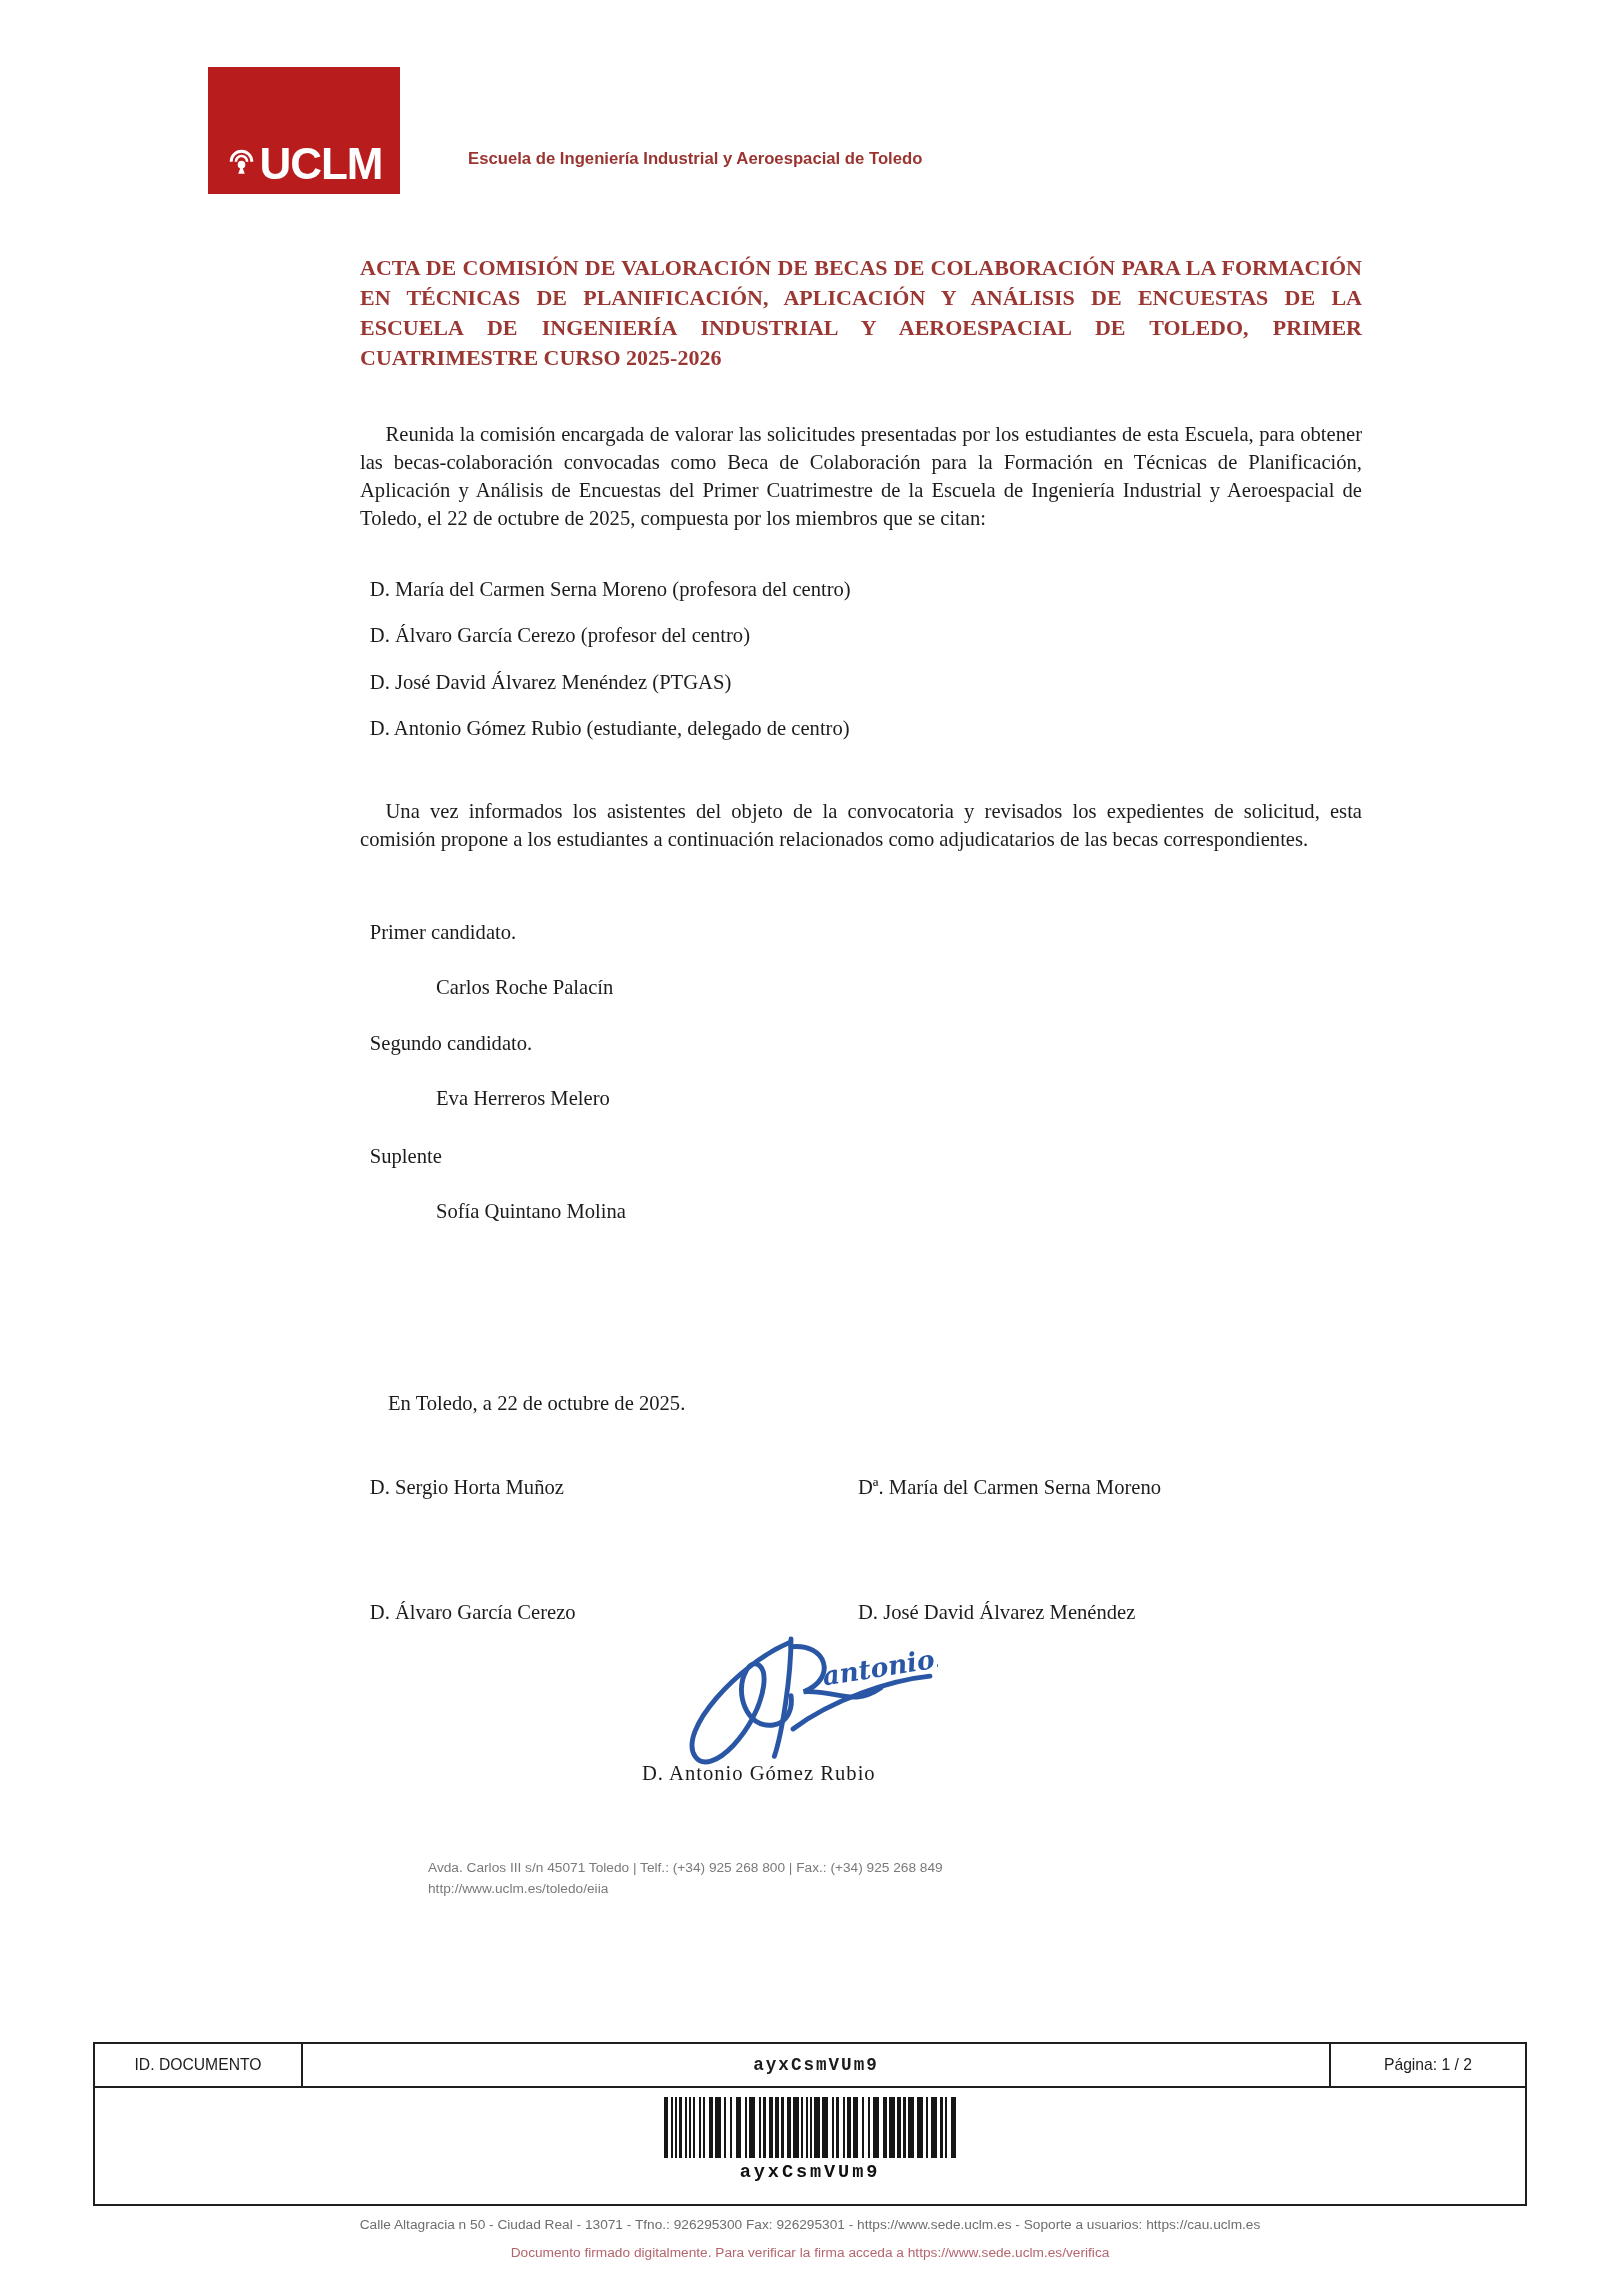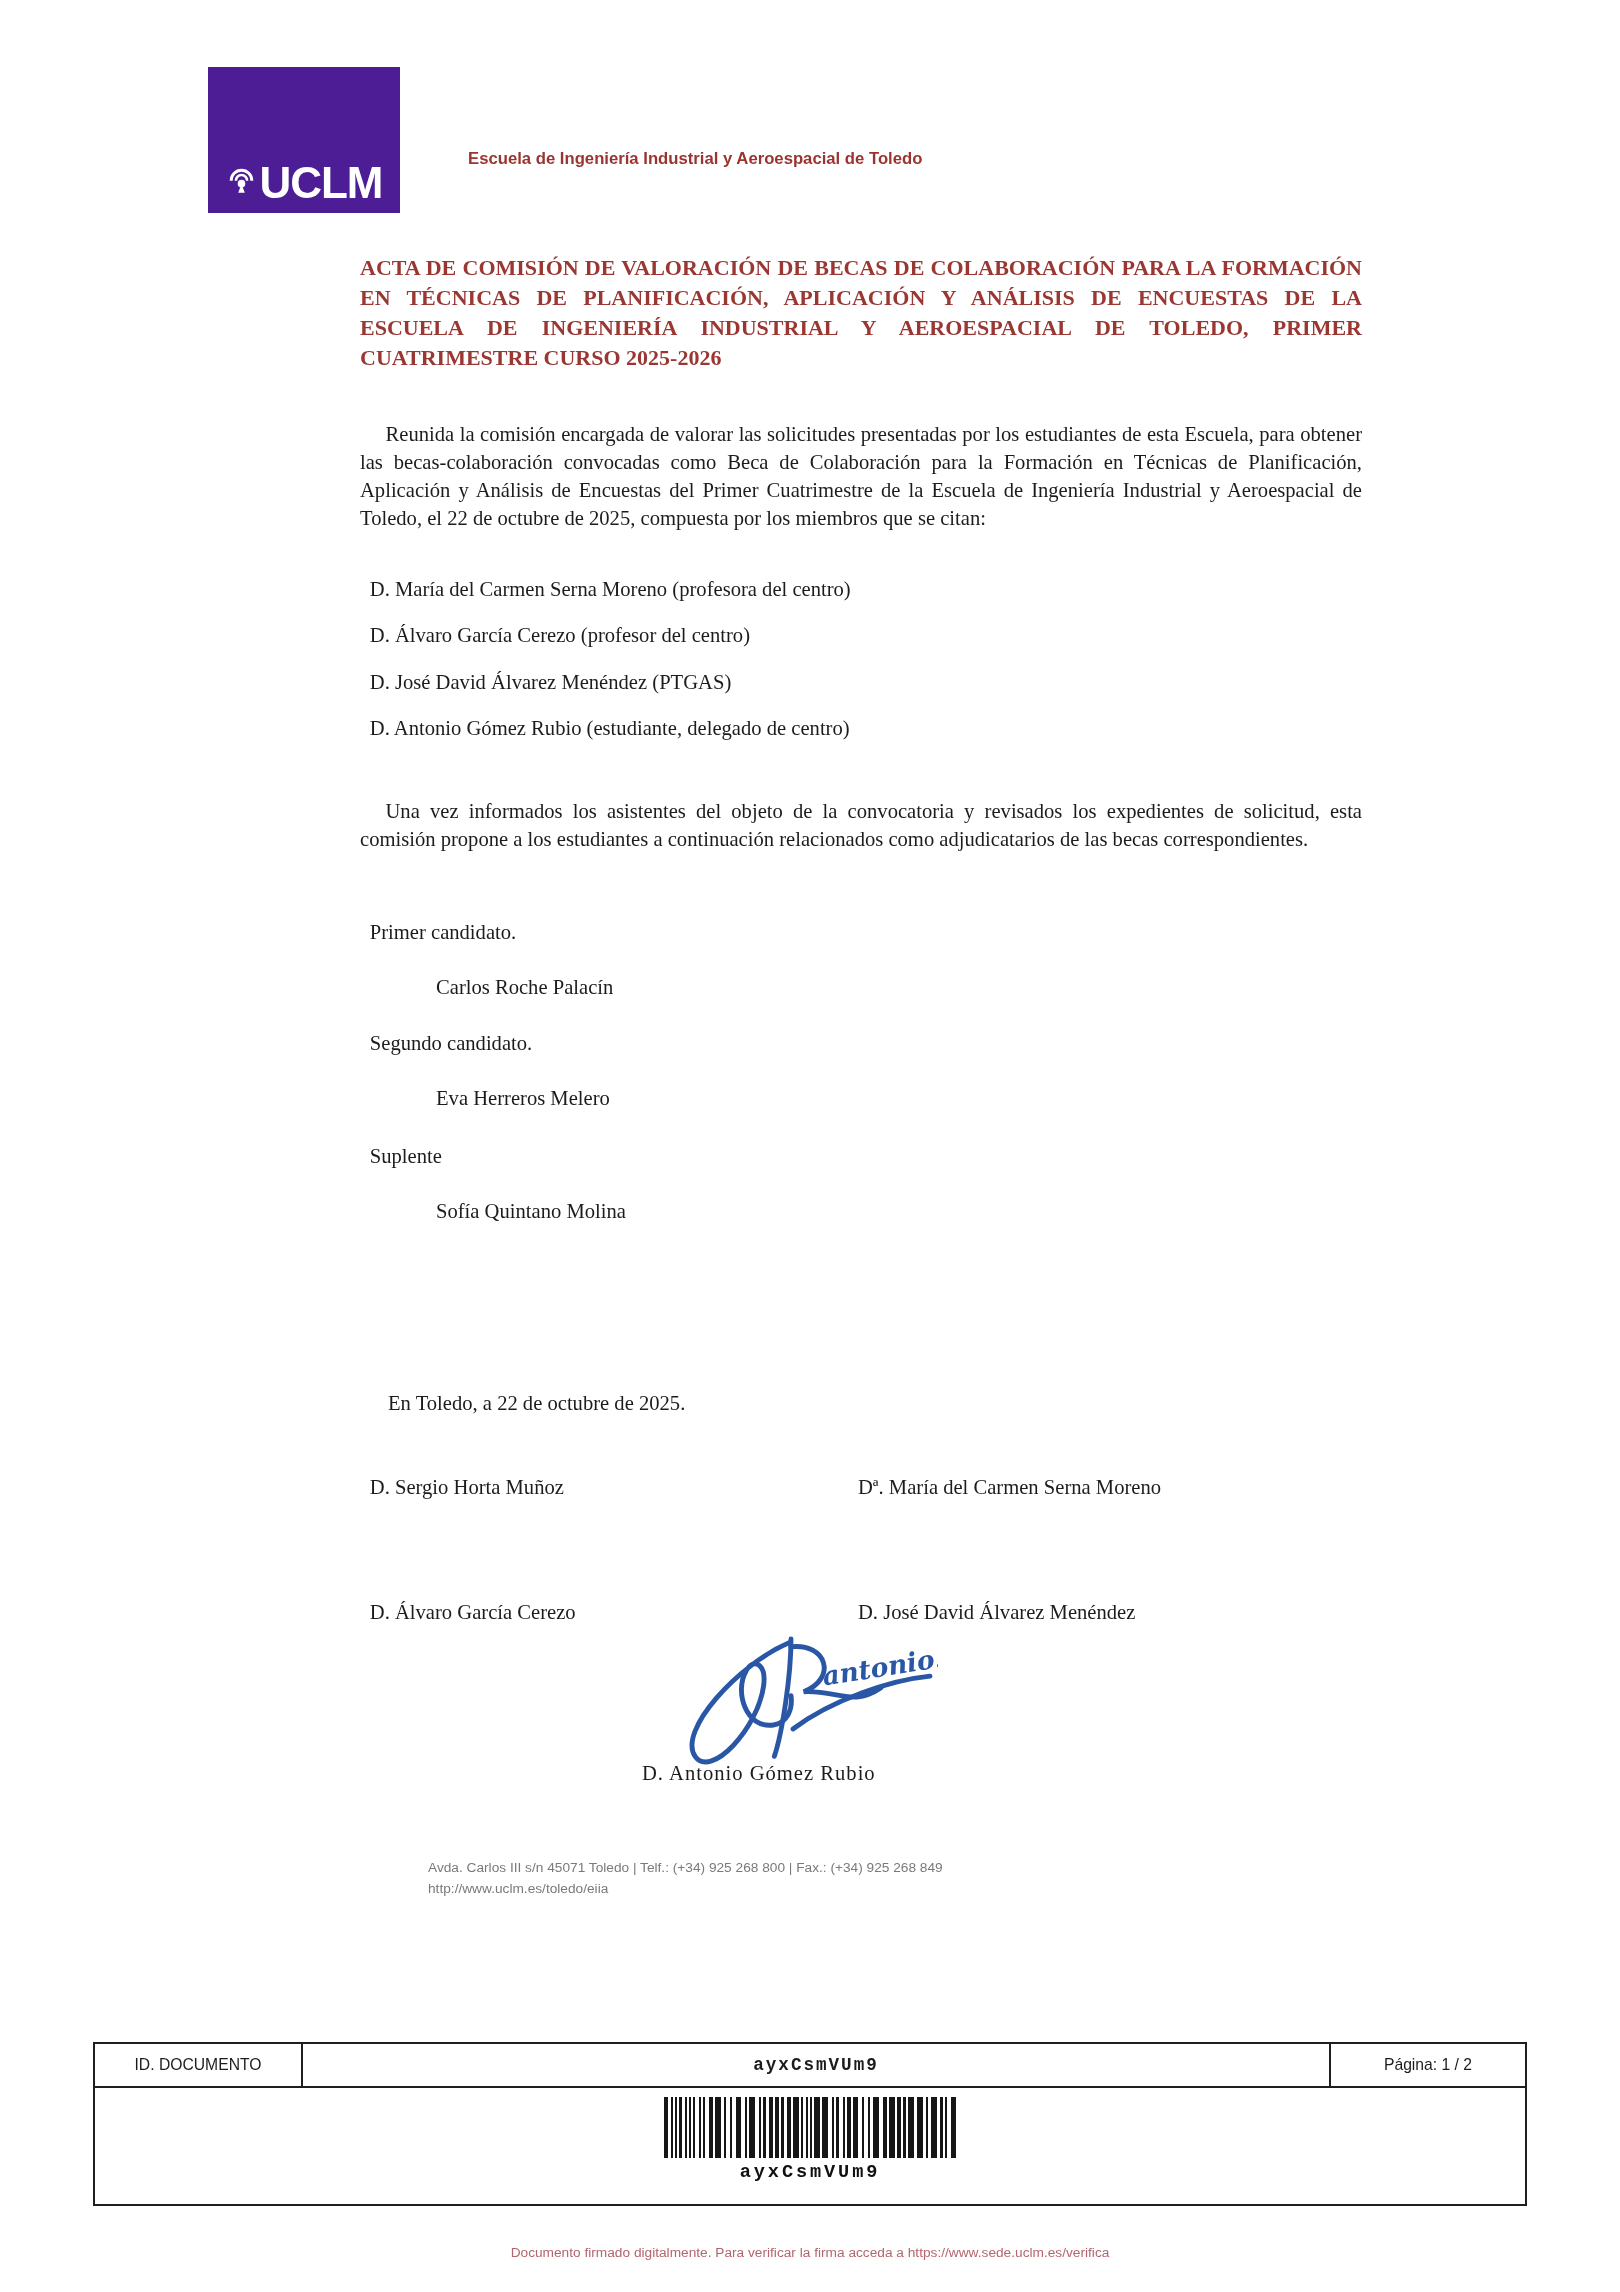--- a/index.html
+++ b/index.html
@@ -6,22 +6,22 @@
   .page{
     position:relative;
     width:1620px;height:2293px;
     background:#ffffff;
     font-family:"Liberation Serif", serif;
     color:#1c1c1c;
     overflow:hidden;
   }
   
   .logo-box{
-    position:absolute;left:208px;top:67px;width:192px;height:146px;
-    background:#4c1d95;
+    position:absolute;left:208px;top:67px;width:192px;height:127px;
+    background:#b91c1c;
     display:flex;align-items:flex-end;justify-content:center;
     gap:2.9px;padding-bottom:11.8px;box-sizing:border-box;
   }
   .logo-text{
     font-family:"Liberation Sans", sans-serif;
     font-weight:800;font-size:44px;line-height:0.82;color:#ffffff;
     letter-spacing:-1px;
   }
   .school-name{
     position:absolute;left:468px;top:149px;
@@ -173,16 +173,17 @@
       <div class="st-cell st-idlabel">ID. DOCUMENTO</div>
       <div class="st-cell st-docid">ayxCsmVUm9</div>
       <div class="st-cell st-page">Página: 1 / 2</div>
     </div>
     <div class="st-row3">
       <div class="barcode"><i style="width:3.9px;margin-right:2.9px"></i><i style="width:2px;margin-right:2px"></i><i style="width:2px;margin-right:2px"></i><i style="width:3.9px;margin-right:2.9px"></i><i style="width:2px;margin-right:2px"></i><i style="width:2px;margin-right:2px"></i><i style="width:2px;margin-right:3.9px"></i><i style="width:2px;margin-right:2px"></i><i style="width:2px;margin-right:3.9px"></i><i style="width:3.9px;margin-right:2px"></i><i style="width:5.9px;margin-right:2.9px"></i><i style="width:2px;margin-right:3.9px"></i><i style="width:2px;margin-right:3.9px"></i><i style="width:5.9px;margin-right:3.9px"></i><i style="width:2px;margin-right:2px"></i><i style="width:5.9px;margin-right:3.9px"></i><i style="width:2px;margin-right:2px"></i><i style="width:2.9px;margin-right:2.9px"></i><i style="width:3.9px;margin-right:2px"></i><i style="width:3.9px;margin-right:2px"></i><i style="width:2.9px;margin-right:3.9px"></i><i style="width:3.9px;margin-right:2px"></i><i style="width:5.9px;margin-right:2px"></i><i style="width:2px;margin-right:2.9px"></i><i style="width:2px;margin-right:2px"></i><i style="width:2px;margin-right:2px"></i><i style="width:5.9px;margin-right:2px"></i><i style="width:5.9px;margin-right:3.9px"></i><i style="width:2px;margin-right:2px"></i><i style="width:2.9px;margin-right:3.9px"></i><i style="width:2px;margin-right:2px"></i><i style="width:3.9px;margin-right:2px"></i><i style="width:5.9px;margin-right:3.9px"></i><i style="width:2px;margin-right:3.9px"></i><i style="width:2px;margin-right:2.9px"></i><i style="width:5.9px;margin-right:3.9px"></i><i style="width:3.9px;margin-right:2px"></i><i style="width:5.9px;margin-right:2px"></i><i style="width:3.9px;margin-right:2px"></i><i style="width:3.9px;margin-right:2px"></i><i style="width:5.9px;margin-right:2.9px"></i><i style="width:5.9px;margin-right:2.9px"></i><i style="width:2px;margin-right:2.9px"></i><i style="width:5.9px;margin-right:2.9px"></i><i style="width:2.9px;margin-right:2px"></i><i style="width:2.9px;margin-right:3.9px"></i><i style="width:4.9px"></i></div>
       <div class="barcode-label">ayxCsmVUm9</div>
     </div>
   </div>
 
+  <div class="footer-line f-address">Calle Altagracia n 50 - Ciudad Real - 13071 - Tfno.: 926295300 Fax: 926295301 - https://www.sede.uclm.es - Soporte a usuarios: https://cau.uclm.es</div>
   <div class="footer-line f-verify">Documento firmado digitalmente. Para verificar la firma acceda a https://www.sede.uclm.es/verifica</div>
 
 </div>
 
 
 </body></html>

